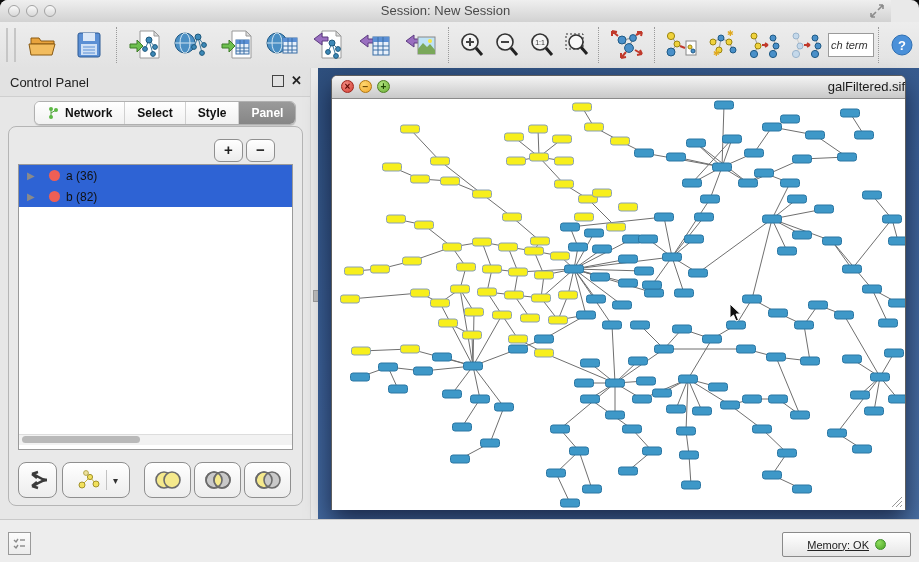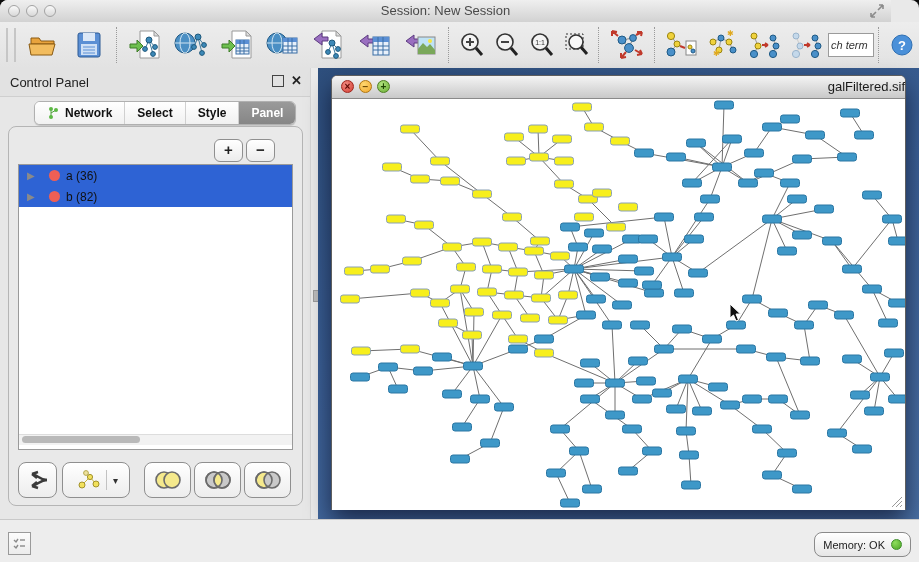--- a/index.html
+++ b/index.html
@@ -65,22 +65,22 @@
       border:1px solid #a0251d;color:#5e0802;}
   .ly{left:27px;background:radial-gradient(circle at 35% 30%,#ffd76e,#f0a72e);border:1px solid #b07610;color:#6b4500;}
   .lg{left:45px;background:radial-gradient(circle at 35% 30%,#b1e27e,#6aaf35);border:1px solid #4e7f22;color:#1d4502;}
   .canvas{position:relative;width:573px;height:411px;background:#fff;overflow:hidden;}
   .cursor{position:absolute;left:396px;top:204px;}
   .grip{position:absolute;right:2px;bottom:2px;}
   
   .statusbar{position:absolute;left:0;top:519px;width:919px;height:43px;background:#ededed;border-top:1px solid #c9c9c9;box-sizing:border-box;}
   .task-btn{position:absolute;left:8px;top:12px;width:21px;height:21px;border:1px solid #9a9a9a;background:linear-gradient(#fcfcfc,#ececec);
     display:flex;align-items:center;justify-content:center;}
-  .memory-btn{position:absolute;right:8px;top:12px;height:23px;padding:0 8px;border:1px solid #8a8a8a;border-radius:8px;
-    background:linear-gradient(#ffffff,#e6e6e6);display:flex;align-items:center;font-size:11px;color:#222;}
+  .memory-btn{position:absolute;right:8px;top:12px;height:23px;padding:0 24px;border:1px solid #8a8a8a;border-radius:2px;
+    background:linear-gradient(#ffffff,#e6e6e6);display:flex;align-items:center;font-size:11px;color:#222;text-decoration:underline;}
   .mem-dot{width:11px;height:11px;border-radius:50%;background:radial-gradient(circle at 35% 30%,#8ede5e,#4ca425);
     border:1px solid #3e8f2a;margin-left:6px;box-sizing:border-box;}
 </style>
 </head>
 <body>
 
 <div id="app">
 
   <div class="titlebar">
     <div class="traffic t1"></div>

